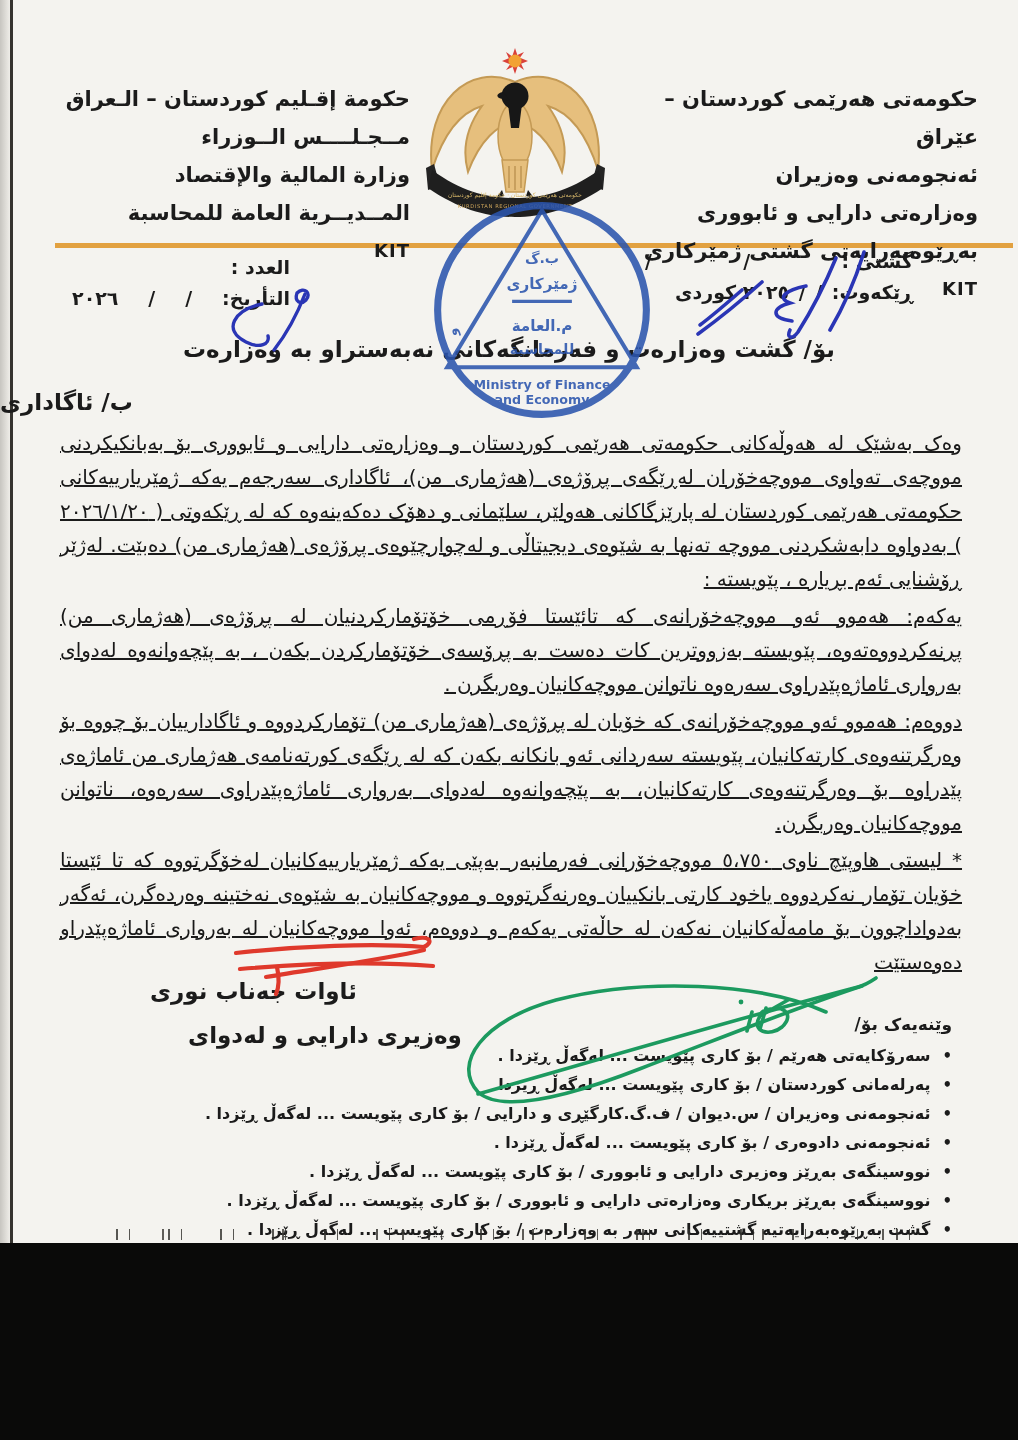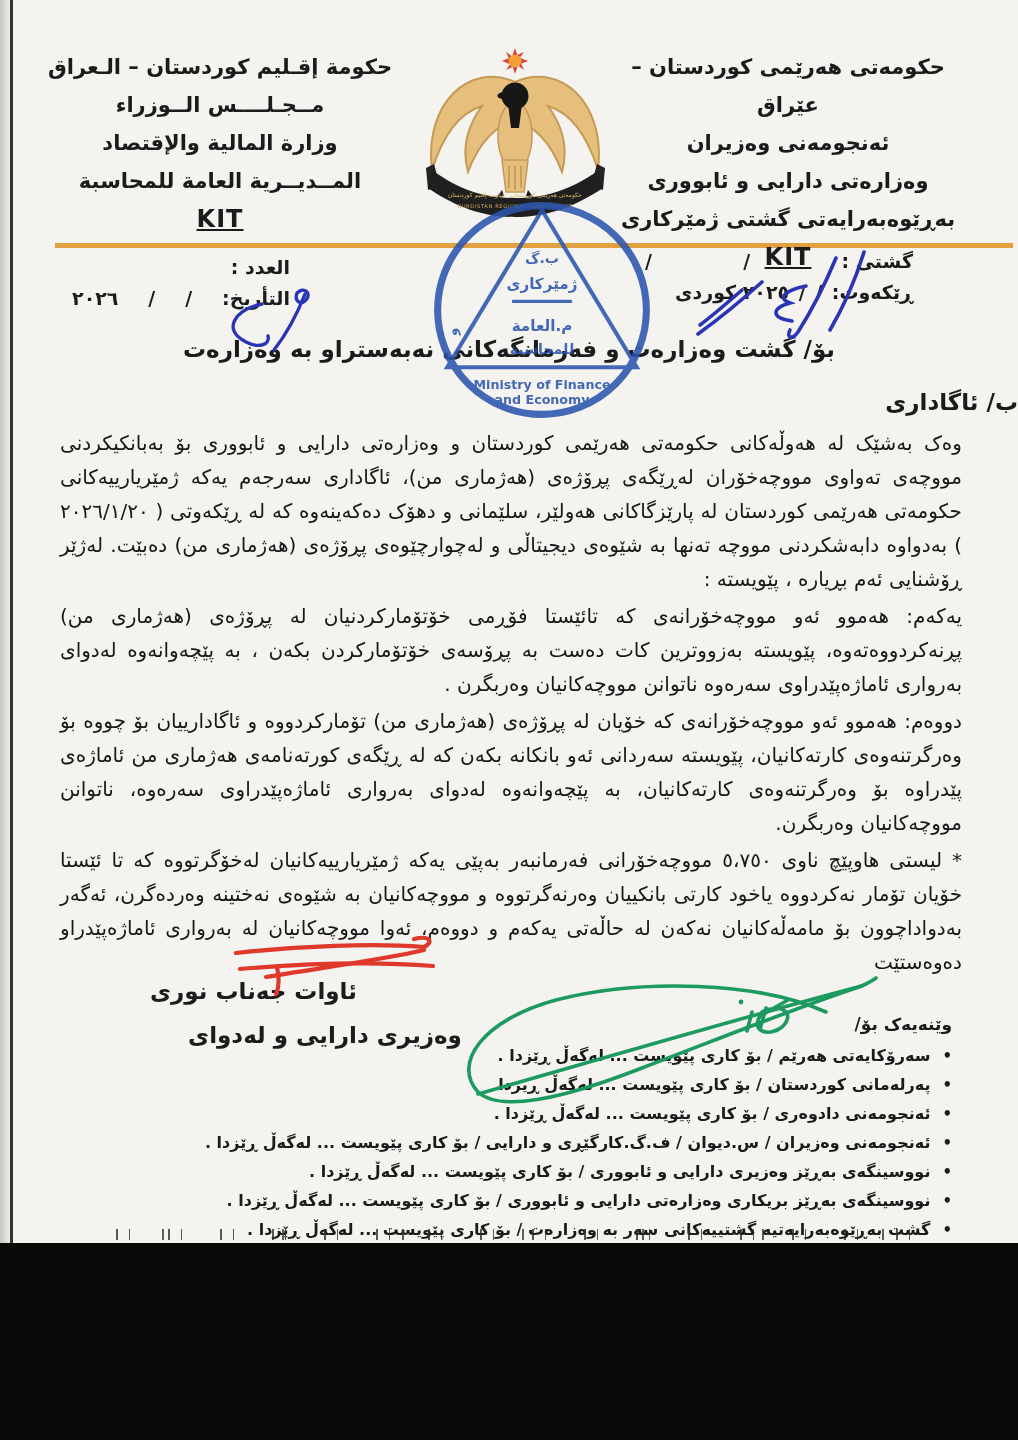--- a/index.html
+++ b/index.html
@@ -15,37 +15,37 @@
   .scan-edge-left { left:0; top:0; width:12px; height:1243px;
     background:linear-gradient(90deg,#c7c5c0,#e9e7e2 70%,#f4f3ef); }
   .scan-edge-line { left:10px; top:0; width:3px; height:1243px; background:#35332f; }
   .scan-bottom-band { left:0; top:1243px; width:1018px; height:197px; background:#0a0a09; z-index:9; }
   .cutoff-strip { left:95px; top:1229px; right:72px; height:11px; z-index:8; opacity:.8;
     background:
       repeating-linear-gradient(90deg, transparent 0 21px, #30302c 21px 23px, transparent 23px 34px, #30302c 34px 35px, transparent 35px 52px),
       repeating-linear-gradient(90deg, transparent 0 67px, #3a3833 67px 69px, transparent 69px 120px);
   }
   
-  .hdr { width:380px; text-align:center; font-weight:bold; z-index:2; }
+  .hdr { width:380px; text-align:right; font-weight:bold; z-index:2;margin-top:32px; }
   .hdr div { font-size:21px; line-height:38px; }
-  .hdr .kit { font-size:24px; letter-spacing:1px;text-decoration:underline; }
+  .hdr .kit { font-size:18px; letter-spacing:1px; }
   .hdr-left  { left:30px;  top:48px; }
   .hdr-right { left:598px; top:48px; }
   .orange-rule { left:55px; top:243px; width:958px; height:5px; background:#e2a140; z-index:1; }
   
   .meta { font-weight:bold; font-size:19px; z-index:2; }
   .meta .row { display:flex; justify-content:space-between; align-items:flex-start; margin-bottom:9px; }
   .meta-left  { left:72px;  top:256px; width:218px; }
   .meta-right { left:645px; top:250px; width:268px; }
   .meta-right .row2 { padding-left:30px; }
   
   .subject1 { left:0; top:336px; width:1018px; text-align:center; font-size:23px; font-weight:bold; z-index:2; }
-  .subject2 { left:0; top:389px; width:1018px; text-align:right; font-size:23px; font-weight:bold; z-index:2; }
-  
-  .body-text { left:60px; top:426px; width:902px; z-index:2; }
+  .subject2 { left:0; top:389px; width:1018px; text-align:left; font-size:23px; font-weight:bold; z-index:2; }
+  
+  .body-text { left:60px; top:426px; width:902px; z-index:2;text-decoration:underline; }
   .body-text p { font-size:20px; line-height:34px; text-align:justify; margin-bottom:3px; color:#181818; }
   
   .sig-name  { left:150px; top:978px;  width:350px; text-align:left; font-size:23px; font-weight:bold; z-index:2; }
   .sig-title { left:140px; top:1022px; width:370px; text-align:center; font-size:23px; font-weight:bold; z-index:2; }
   
   .copies-heading { right:66px; top:1014px; font-size:17px; font-weight:bold; z-index:2;margin-left:36px; }
   .copies { right:66px; top:1042px; width:620px; text-align:right; z-index:2; }
   .copy { font-size:16px; font-weight:bold; line-height:27px; margin-bottom:1px; white-space:nowrap; }
   .copy::before { content:"•"; margin-left:12px; font-size:15px; }
   
@@ -164,22 +164,22 @@
   <p>* لیستی هاوپێچ ناوی ٥،٧٥٠ مووچەخۆرانی فەرمانبەر بەپێی یەکە ژمێریارییەکانیان لەخۆگرتووە کە تا ئێستا خۆیان تۆمار نەکردووە یاخود کارتی بانکییان وەرنەگرتووە و مووچەکانیان بە شێوەی نەختینە وەردەگرن، ئەگەر بەدواداچوون بۆ مامەڵەکانیان نەکەن لە حاڵەتی یەکەم و دووەم، ئەوا مووچەکانیان لە بەرواری ئاماژەپێدراو دەوەستێت</p>
 </div>
 
 <div class="abs sig-name" dir="rtl">ئاوات جەناب نوری</div>
 <div class="abs sig-title" dir="rtl">وەزیری دارایی و لەدوای</div>
 
 <div class="abs copies-heading" dir="rtl">وێنەیەک بۆ/</div>
 <div class="abs copies" dir="rtl">
   <div class="copy">سەرۆکایەتی هەرێم / بۆ کاری پێویست ... لەگەڵ ڕێزدا .</div>
   <div class="copy">پەرلەمانی کوردستان / بۆ کاری پێویست ... لەگەڵ ڕیزدا</div>
+  <div class="copy">ئەنجومەنی وەزیران / س.دیوان / ف.گ.کارگێڕی و دارایی / بۆ کاری پێویست ... لەگەڵ ڕێزدا .</div>
   <div class="copy">ئەنجومەنی دادوەری / بۆ کاری پێویست ... لەگەڵ ڕێزدا .</div>
-  <div class="copy">ئەنجومەنی وەزیران / س.دیوان / ف.گ.کارگێڕی و دارایی / بۆ کاری پێویست ... لەگەڵ ڕێزدا .</div>
   <div class="copy">نووسینگەی بەڕێز وەزیری دارایی و ئابووری / بۆ کاری پێویست ... لەگەڵ ڕێزدا .</div>
   <div class="copy">نووسینگەی بەڕێز بریکاری وەزارەتی دارایی و ئابووری / بۆ کاری پێویست ... لەگەڵ ڕێزدا .</div>
   <div class="copy">گشت بەڕێوەبەرایەتیە گشتییەکانی سەر بە وەزارەت / بۆ کاری پێویست ... لەگەڵ ڕێزدا .</div>
 </div>
 
 <svg class="abs ink" viewBox="0 0 1018 1440">
 
   <g stroke="#2a35b5" stroke-width="3.6" fill="none" stroke-linecap="round">
     <path d="M 864 252 C 856 278 844 306 830 330"></path>
     <path d="M 836 258 C 826 282 812 310 798 332 C 792 340 786 338 790 330"></path>

